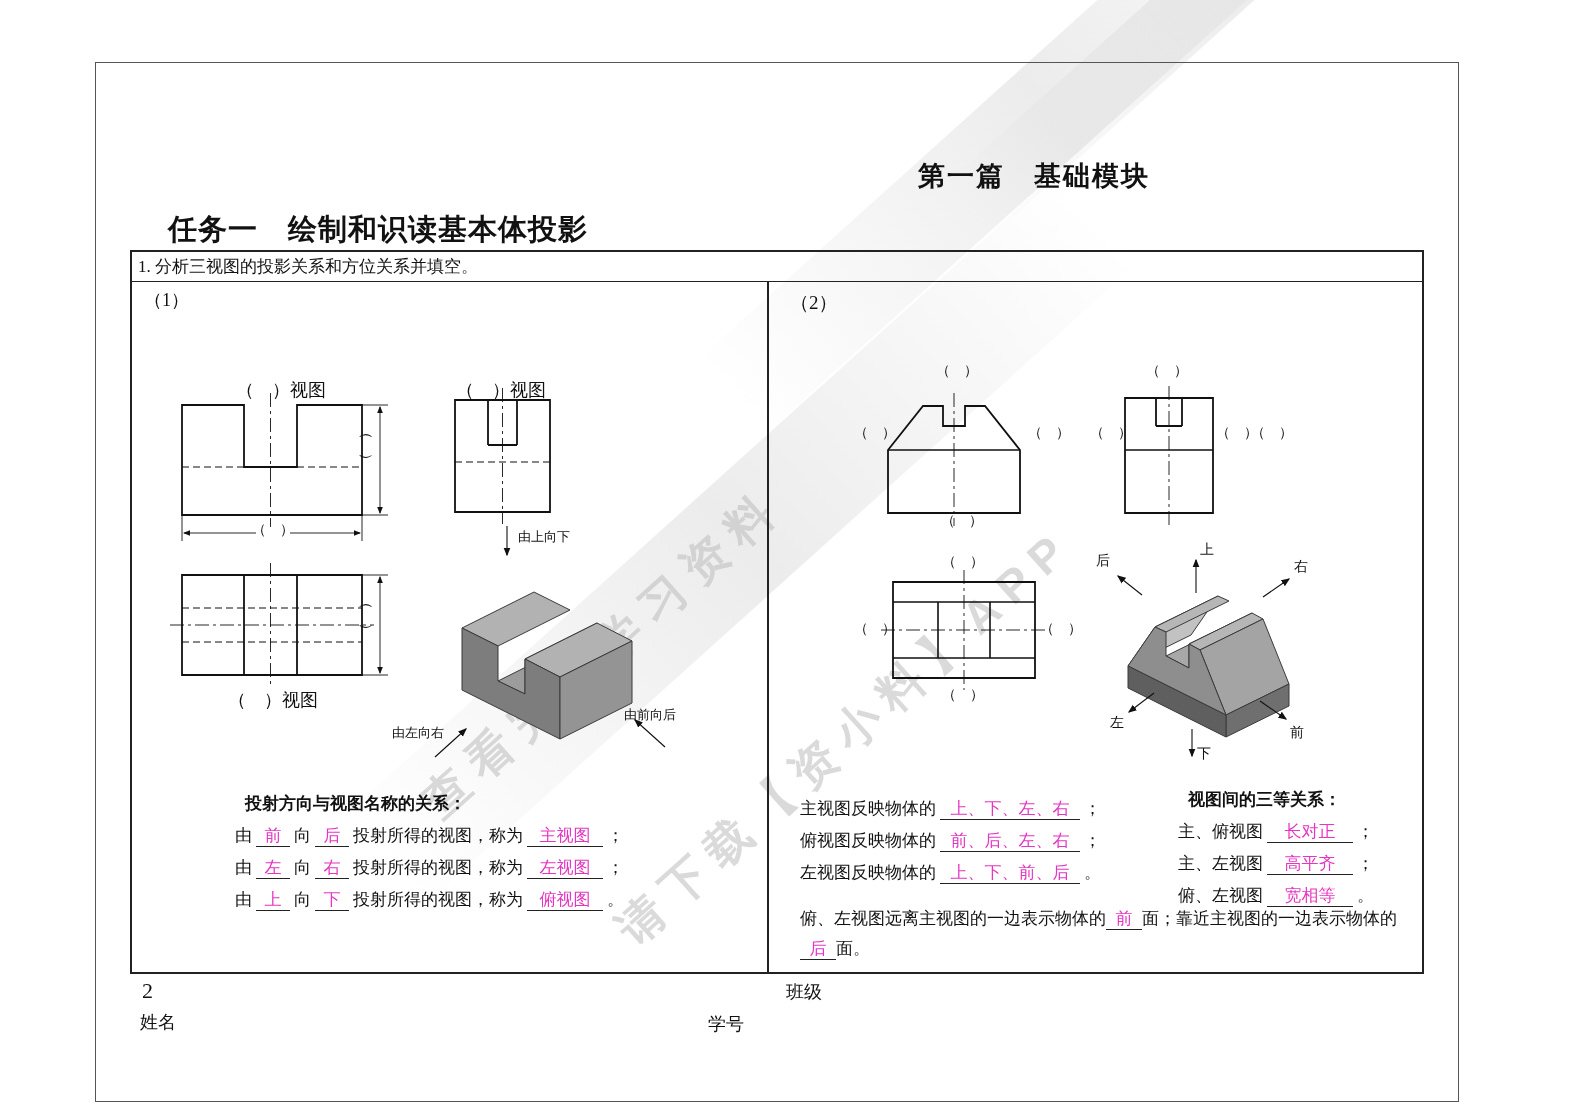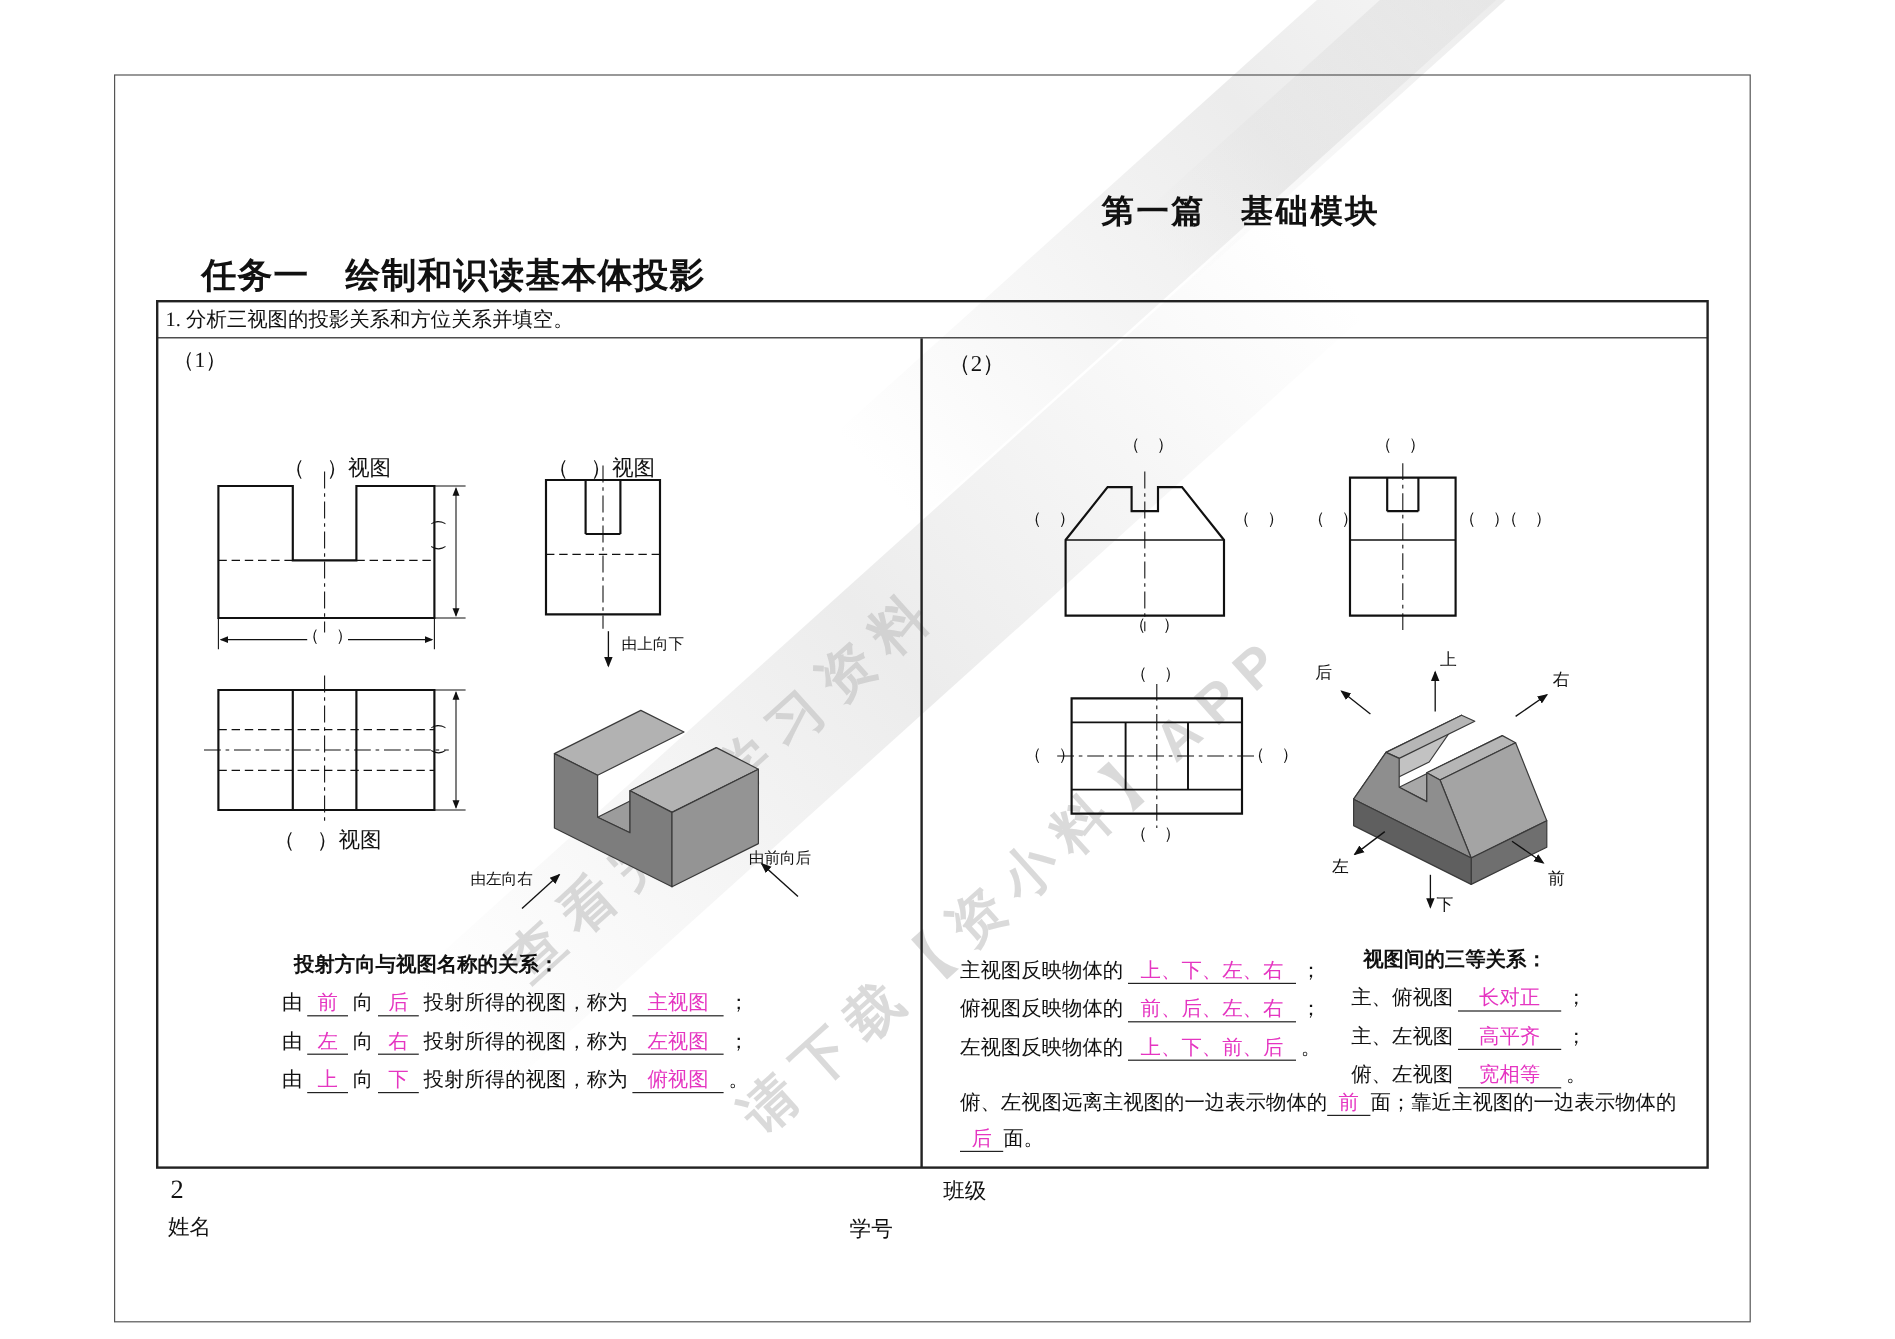--- a/index.html
+++ b/index.html
@@ -237,21 +237,21 @@
       <span class="blank w140">前、后、左、右</span>
       <span>；</span>
     </div>
     <div class="qa-line">
       <span>左视图反映物体的</span>
       <span class="blank w140">上、下、前、后</span>
       <span>。</span>
     </div>
   </div>
 
-  <div class="abs" style="left:1126px;top:788px;width:246px;">
+  <div class="abs" style="left:1178px;top:788px;width:246px;">
     <div class="sec-title hd">视图间的三等关系：</div>
     <div class="qa-line">
       <span>主、俯视图</span>
       <span class="blank w86">长对正</span>
       <span>；</span>
     </div>
     <div class="qa-line">
       <span>主、左视图</span>
       <span class="blank w86">高平齐</span>
       <span>；</span>

